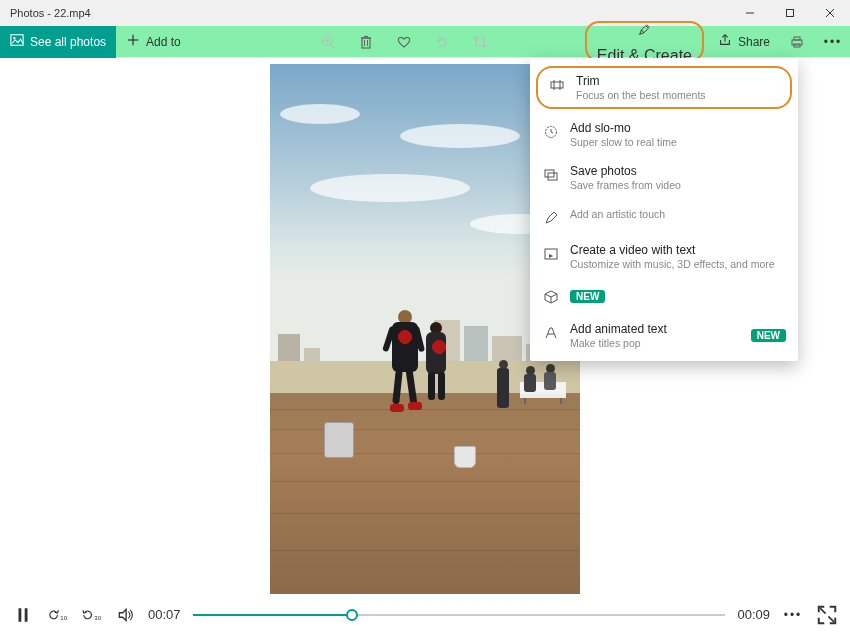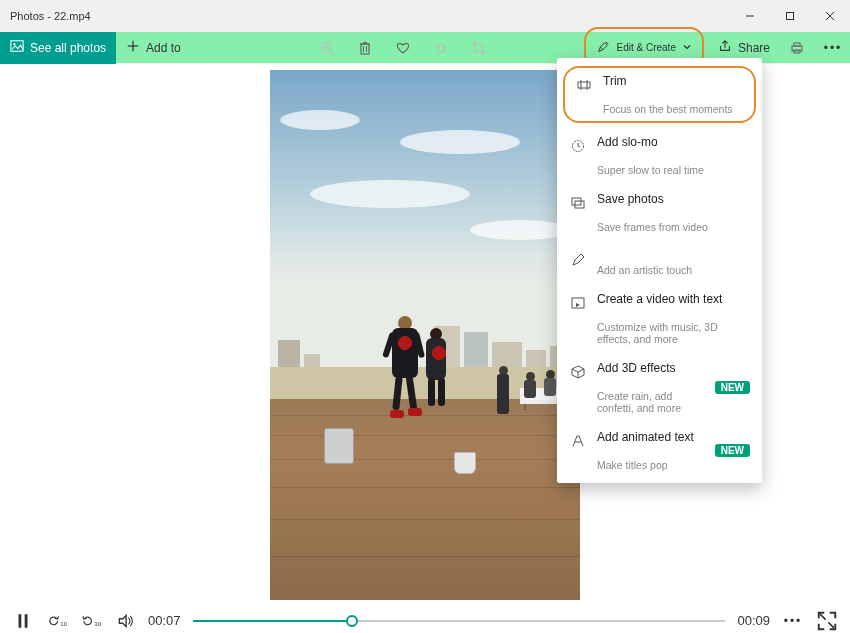--- a/index.html
+++ b/index.html
@@ -1,47 +1,47 @@
 <!DOCTYPE html>
 <html><head>
 <meta charset="utf-8">
 <style>
   * { box-sizing: border-box; margin: 0; padding: 0; font-family: "Segoe UI", Arial, sans-serif; }
   body { width: 850px; height: 633px; background: #fff; overflow: hidden; position: relative; }
 
   
-  .titlebar { height: 32px; background: #f0f0f0; display: flex; align-items: center; color: #333; font-size: 11px; padding-left: 10px; }
+  .titlebar { height: 26px; background: #f0f0f0; display: flex; align-items: center; color: #333; font-size: 11px; padding-left: 10px; }
   .titlebar .winctrls { margin-left: auto; display: flex; }
   .titlebar .winbtn { width: 40px; height: 26px; display: flex; align-items: center; justify-content: center; color: #333; }
   .titlebar .winbtn svg { width: 10px; height: 10px; }
 
   
   .toolbar { height: 32px; display: flex; align-items: center; background: #86efac; border-bottom: 1px solid #eee; }
   .btn-all { background: #009e8f; color: #fff; height: 32px; display: flex; align-items: center; padding: 0 10px; font-size: 12px; gap: 6px; }
   .btn-addto { display: flex; align-items: center; height: 32px; padding: 0 10px; font-size: 12px; gap: 6px; color: #333; }
   .tool-spacer { flex: 1; }
   .tool-icon { width: 38px; height: 32px; display: flex; align-items: center; justify-content: center; color: #666; }
   .tool-icon svg { width: 16px; height: 16px; }
-  .btn-edit { height: 41px; display: flex; align-items: center; gap: 6px; padding: 0 10px; font-size: 10px; color: #333; border: 2px solid #e08b2c; border-radius: 14px; margin: 0 6px; }
+  .btn-edit { height: 41px; display: flex; align-items: center; gap: 6px; padding: 0 10px; font-size: 16px; color: #333; border: 2px solid #e08b2c; border-radius: 14px; margin: 0 6px; flex-direction: column; }
   .btn-share { height: 32px; display: flex; align-items: center; gap: 6px; padding: 0 8px; font-size: 12px; color: #333; }
   .tool-more { width: 34px; display: flex; align-items: center; justify-content: center; color: #333; letter-spacing: 2px; font-size: 12px; }
 
   
   .content { position: relative; height: 538px; background: #fff; display: flex; align-items: center; justify-content: center; }
   .video-frame { width: 310px; height: 530px; margin-top: 4px; position: relative; overflow: hidden; }
 
   
-  .menu { position: absolute; left: 557px; top: 58px; width: 205px; background: #fff; box-shadow: 0 6px 18px rgba(0,0,0,.25); border-radius: 2px; padding: 4px 0; z-index: 10; }
+  .menu { position: absolute; left: 530px; top: 58px; width: 268px; background: #fff; box-shadow: 0 6px 18px rgba(0,0,0,.25); border-radius: 2px; padding: 4px 0; z-index: 10; }
   .menu-item { display: flex; align-items: flex-start; gap: 10px; padding: 8px 12px; }
   .menu-item.highlight { border: 2px solid #e08b2c; border-radius: 16px; margin: 4px 6px; padding: 6px 10px; }
   .menu-item .mi-icon { width: 18px; height: 18px; display: flex; align-items: center; justify-content: center; color: #555; flex: none; margin-top: 2px; }
   .menu-item .mi-icon svg { width: 16px; height: 16px; }
   .menu-item .mi-text { flex: 1; }
   .menu-item .mi-title { font-size: 12px; color: #222; }
-  .menu-item .mi-sub { font-size: 10.5px; color: #888; margin-top: 15px; }
+  .menu-item .mi-sub { font-size: 10.5px; color: #888; margin-top: 1px; }
   .badge { background: #00a178; color: #fff; font-size: 10px; font-weight: 600; padding: 1px 6px; border-radius: 3px; align-self: center; }
 
   
   .playbar { height: 37px; display: flex; align-items: center; padding: 0 12px; gap: 12px; background: #fff; }
   .pb-icon { width: 22px; height: 22px; display: flex; align-items: center; justify-content: center; color: #333; }
   .pb-icon svg { width: 18px; height: 18px; }
   .pb-skipsub { font-size: 6px; position: relative; top: 3px; left: -1px; }
   .pb-time { font-size: 13px; color: #333; }
   .pb-track { flex: 1; height: 20px; display: flex; align-items: center; position: relative; }
   .pb-line { width: 100%; height: 2px; background: #ccc; position: relative; }
@@ -327,24 +327,20 @@
       <div class="mi-title">Create a video with text</div>
       <div class="mi-sub">Customize with music, 3D effects, and more</div>
     </div>
   </div>
   <div class="menu-item">
     <div class="mi-icon">
         <svg viewBox="0 0 16 16">
           <path d="M8 2 L14 5 L14 11 L8 14 L2 11 L2 5 Z M2 5 L8 8 L14 5 M8 8 L8 14" fill="none" stroke="currentColor" stroke-width="1"></path>
         </svg>
       </div>
-    <div class="mi-text">
-      <div class="mi-title">Add 3D effects</div>
-      <div class="mi-sub">Create rain, add confetti, and more</div>
-    </div>
     <div class="badge">NEW</div>
   </div>
   <div class="menu-item">
     <div class="mi-icon">
         <svg viewBox="0 0 16 16">
           <path d="M3 13 L7 3 L9 3 L13 13 M5 9 L11 9" fill="none" stroke="currentColor" stroke-width="1"></path>
         </svg>
       </div>
     <div class="mi-text">
       <div class="mi-title">Add animated text</div>

